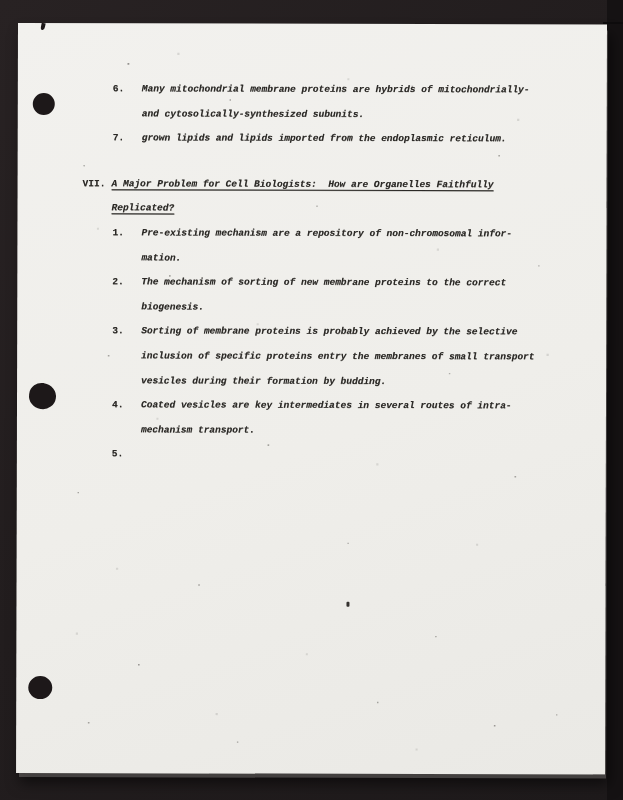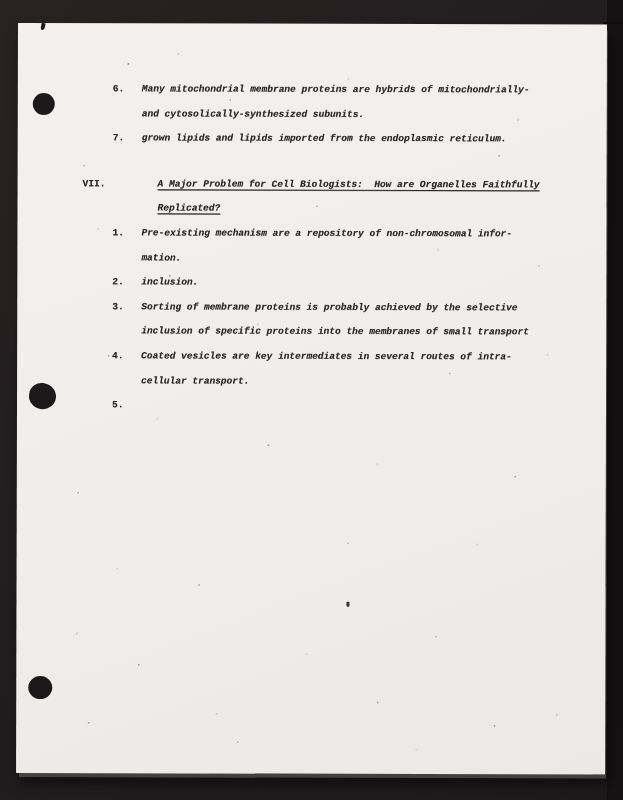--- a/index.html
+++ b/index.html
@@ -70,21 +70,20 @@
     margin-left: 65px;
     margin-top: 21px;
     align-items: flex-start;
   }
   .section-head .numeral { width: 29px; flex: none; }
   .line { white-space: pre; font-style: italic; }
   .underline {
     text-decoration: underline;
     text-underline-offset: 2.5px;
     text-decoration-thickness: 1px;
-    margin-left: 46px;
   }
 
   
   .edge-tick {
     position: absolute;
     left: 23px; top: 0;
     width: 4px; height: 7px;
     background: #1d1819;
     border-radius: 0 0 60% 60%;
     transform: rotate(12deg);
@@ -194,37 +193,39 @@
         <div class="num">1.</div>
         <div class="lines">
           <div class="line">Pre-existing mechanism are a repository of non-chromosomal infor-</div>
           <div class="line">mation.</div>
         </div>
       </div>
 
       <div class="item">
         <div class="num">2.</div>
         <div class="lines">
-          <div class="line">inclusion.</div>
+          <div class="line">The mechanism of sorting of new membrane proteins to the correct</div>
+          <div class="line">biogenesis.</div>
         </div>
       </div>
 
       <div class="item">
         <div class="num">3.</div>
         <div class="lines">
           <div class="line">Sorting of membrane proteins is probably achieved by the selective</div>
-          <div class="line">inclusion of specific proteins into the membranes of small transport</div>
+          <div class="line">inclusion of specific proteins entry the membranes of small transport</div>
+          <div class="line">vesicles during their formation by budding.</div>
         </div>
       </div>
 
       <div class="item">
         <div class="num">4.</div>
         <div class="lines">
           <div class="line">Coated vesicles are key intermediates in several routes of intra-</div>
-          <div class="line">cellular transport.</div>
+          <div class="line">mechanism transport.</div>
         </div>
       </div>
 
       <div class="item">
         <div class="num">5.</div>
       </div>
 
     </div>
   </div>
 </div>

